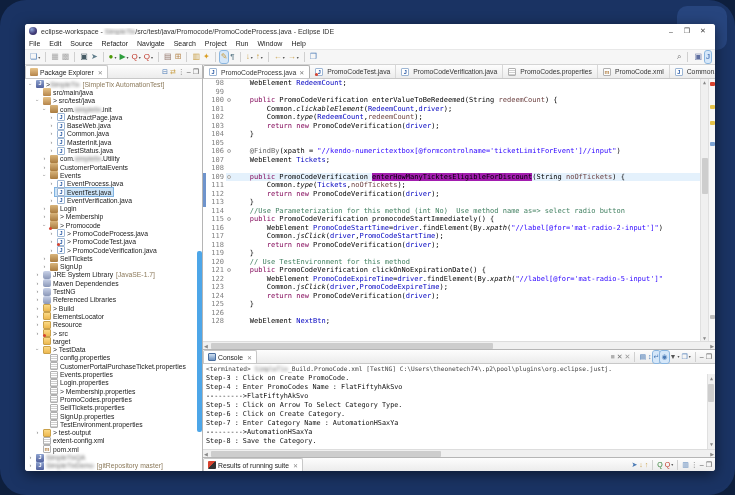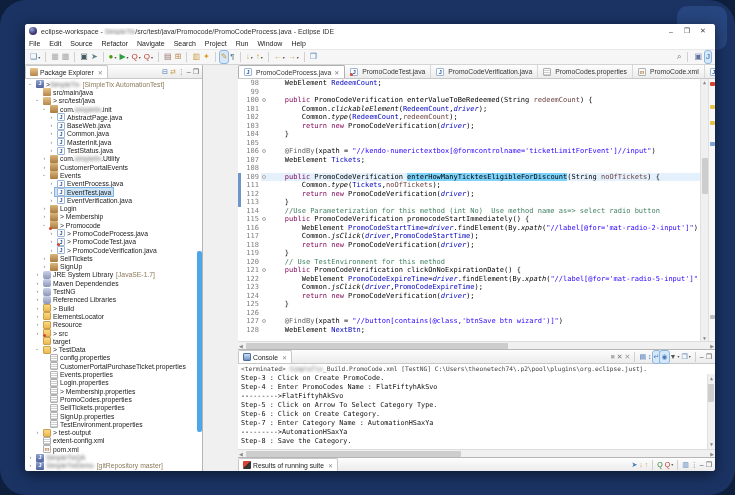--- a/index.html
+++ b/index.html
@@ -19,21 +19,21 @@
   
   .toolbar{height:15px;background:#f6f6f6;border-bottom:1px solid #d4d4d4;display:flex;align-items:center;padding:0 4px;flex:none;}
   .tb-left{display:flex;align-items:center;gap:1px;flex:1;}
   .tb-right{display:flex;align-items:center;gap:2px;}
   .tbtn{display:inline-flex;align-items:center;height:12px;padding:0 1px;border-radius:2px;}
   .tbtn .g{font-size:8px;line-height:10px;}
   .tbtn .dd{font-size:4px;color:#555;margin-left:1px;}
   .tbtn.pressed{background:#d5e7f9;outline:1px solid #8ab6e0;}
   .sep{width:1px;height:10px;background:#d0d0d0;margin:0 3px;display:inline-block;}
   
-  .main{flex:1;display:flex;min-height:0;gap:35px;}
+  .main{flex:1;display:flex;min-height:0;}
   
   .pkg{width:178px;flex:none;background:#fff;border-right:1px solid #b5b5b5;display:flex;flex-direction:column;min-height:0;}
   .view-hdr{height:14px;flex:none;background:linear-gradient(180deg,#fdfdfd,#ececec);border-bottom:1px solid #c8c8c8;display:flex;align-items:stretch;}
   .view-tab{display:flex;align-items:center;gap:2px;background:#fff;border:1px solid #c8c8c8;border-bottom:none;border-radius:2px 2px 0 0;padding:0 4px;font-size:6.8px;color:#222;}
   .view-tab .x{color:#888;font-size:6px;margin-left:2px;}
   .hdr-icons{margin-left:auto;display:flex;align-items:center;padding-right:2px;}
   .hdr-icons .tbtn .g{font-size:7px;}
   .vicon{display:inline-block;width:8px;height:8px;border-radius:1px;position:relative;flex:none;}
   .vi-pkgexp{background:linear-gradient(180deg,#e8c48a,#b5854b);}
   .vi-console{background:linear-gradient(180deg,#cfe0f2,#6f93c0);border:1px solid #4a6e9e;}
@@ -72,25 +72,25 @@
   .rmark.on{background:#6f94cc;}
   .lnum{width:20px;flex:none;text-align:right;padding-right:2px;color:#808080;}
   .fold{width:7px;flex:none;position:relative;}
   .focirc{position:absolute;left:1px;top:2px;width:4px;height:4px;border:1px solid #aaa;border-radius:50%;background:#fff;}
   .ctext{flex:1;color:#000;}
   .cline.cur .ctext,.cline.cur .fold{background:#e4f1fc;}
   .sk{color:#7f0055;font-weight:normal;}
   .ss{color:#2a00ff;}
   .sc{color:#3f7f5f;}
   .sf{color:#0000c0;}
-  .sfi{color:#0000c0;font-style:italic;text-align:right;}
+  .sfi{color:#0000c0;text-align:right;}
   .sm{font-style:italic;}
   .sv{color:#6a3e3e;}
   .sa{color:#646464;}
-  .shl{background:#7dd3fc;}
+  .shl{background:#a21caf;}
   .escroll{width:8px;flex:none;background:#f0f0f0;border-left:1px solid #e0e0e0;position:relative;}
   .escroll .arr{position:absolute;left:0;width:100%;text-align:center;font-size:5px;color:#888;}
   .ethumb{position:absolute;left:1px;width:6px;background:#cdcdcd;border-radius:1px;}
   .ruler{width:7px;flex:none;background:#f7f7f7;border-left:1px solid #e0e0e0;position:relative;}
   .rmk{position:absolute;left:1px;width:5px;height:4px;border-radius:1px;}
   .hscroll{height:8px;flex:none;background:#f0f0f0;border-top:1px solid #ddd;position:relative;}
   .hscroll .arr{position:absolute;top:0;height:100%;font-size:5px;color:#888;line-height:8px;}
   .hthumb{position:absolute;top:1px;height:6px;background:#cdcdcd;border-radius:1px;}
   
   .console{flex:1;display:flex;flex-direction:column;border-top:1px solid #b5b5b5;background:#fff;min-height:0;}
@@ -693,21 +693,20 @@
               <div class="cline"><span class="rmark"></span><span class="lnum">117</span><span class="fold"></span><span class="ctext"><span class="sp">        Common.</span><span class="sm">jsClick</span><span class="sp">(</span><span class="sfi">driver</span><span class="sp">,</span><span class="sf">PromoCodeStartTime</span><span class="sp">);</span></span></div>
               <div class="cline"><span class="rmark"></span><span class="lnum">118</span><span class="fold"></span><span class="ctext"><span class="sp">        </span><span class="sk">return</span><span class="sp"> </span><span class="sk">new</span><span class="sp"> PromoCodeVerification(</span><span class="sfi">driver</span><span class="sp">);</span></span></div>
               <div class="cline"><span class="rmark"></span><span class="lnum">119</span><span class="fold"></span><span class="ctext"><span class="sp">    }</span></span></div>
               <div class="cline"><span class="rmark"></span><span class="lnum">120</span><span class="fold"></span><span class="ctext"><span class="sp">    </span><span class="sc">// Use TestEnvironment for this method</span></span></div>
               <div class="cline"><span class="rmark"></span><span class="lnum">121</span><span class="fold"><span class="focirc"></span></span><span class="ctext"><span class="sp">    </span><span class="sk">public</span><span class="sp"> PromoCodeVerification clickOnNoExpirationDate() {</span></span></div>
               <div class="cline"><span class="rmark"></span><span class="lnum">122</span><span class="fold"></span><span class="ctext"><span class="sp">        WebElement </span><span class="sf">PromoCodeExpireTime</span><span class="sp">=</span><span class="sfi">driver</span><span class="sp">.findElement(By.</span><span class="sm">xpath</span><span class="sp">(</span><span class="ss">"//label[@for='mat-radio-5-input']"</span></span></div>
               <div class="cline"><span class="rmark"></span><span class="lnum">123</span><span class="fold"></span><span class="ctext"><span class="sp">        Common.</span><span class="sm">jsClick</span><span class="sp">(</span><span class="sfi">driver</span><span class="sp">,</span><span class="sf">PromoCodeExpireTime</span><span class="sp">);</span></span></div>
               <div class="cline"><span class="rmark"></span><span class="lnum">124</span><span class="fold"></span><span class="ctext"><span class="sp">        </span><span class="sk">return</span><span class="sp"> </span><span class="sk">new</span><span class="sp"> PromoCodeVerification(</span><span class="sfi">driver</span><span class="sp">);</span></span></div>
               <div class="cline"><span class="rmark"></span><span class="lnum">125</span><span class="fold"></span><span class="ctext"><span class="sp">    }</span></span></div>
               <div class="cline"><span class="rmark"></span><span class="lnum">126</span><span class="fold"></span><span class="ctext"></span></div>
-              <div class="cline"><span class="rmark"></span><span class="lnum">127</span><span class="fold"><span class="focirc"></span></span><span class="ctext"><span class="sp">    </span><span class="sa">@FindBy</span><span class="sp">(xpath = </span><span class="ss">"//button[contains(@class,'btnSave btn wizard')]"</span><span class="sp">)</span></span></div>
               <div class="cline"><span class="rmark"></span><span class="lnum">128</span><span class="fold"></span><span class="ctext"><span class="sp">    WebElement </span><span class="sf">NextBtn</span><span class="sp">;</span></span></div>
             </div>
           <div class="escroll">
             <span class="arr" style="top:0;">▲</span>
             <div class="ethumb" style="top:30%;height:14%;"></div>
             <span class="arr" style="bottom:0;">▼</span>
           </div>
           <div class="ruler" id="ruler">
               <div class="rmk" style="top: 1%; background: rgb(216, 67, 47);"></div>
               <div class="rmk" style="top: 10%; background: rgb(230, 195, 74);"></div>

